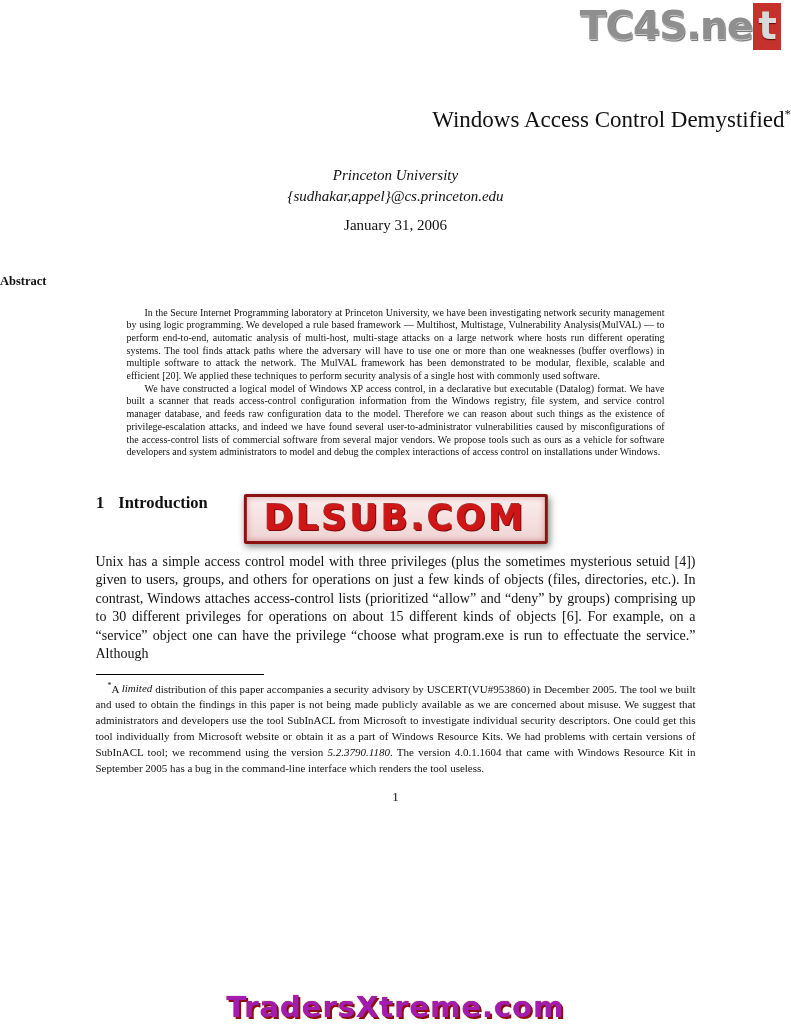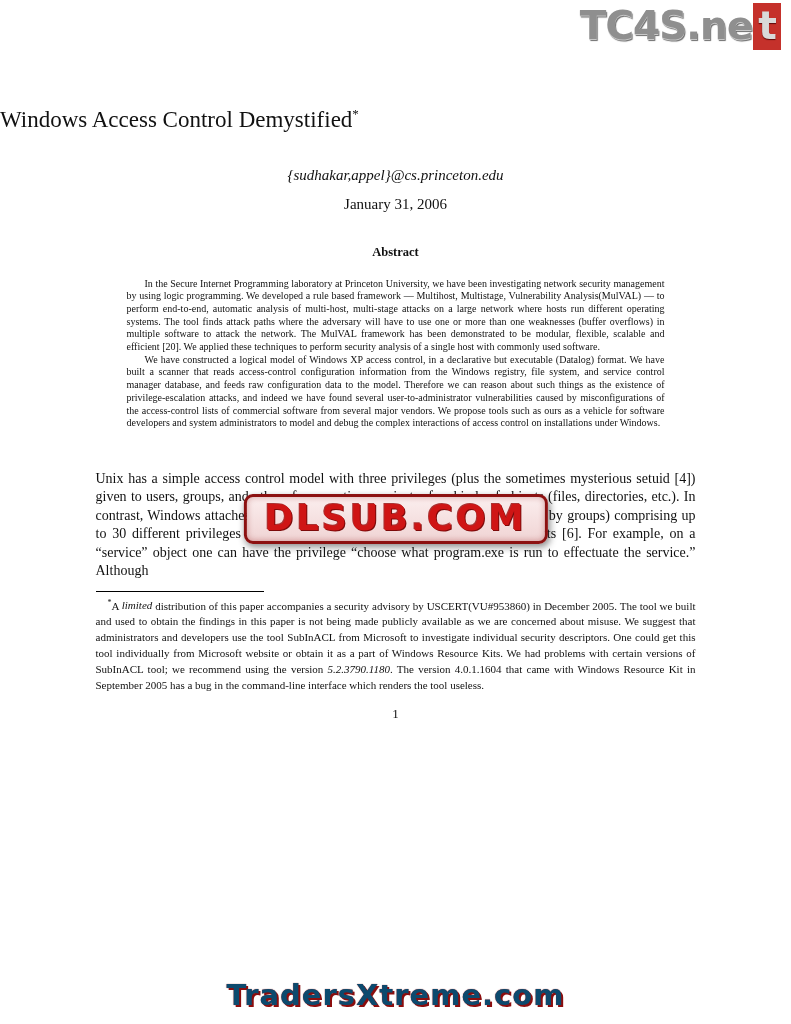--- a/index.html
+++ b/index.html
@@ -5,29 +5,29 @@
   * { margin: 0; padding: 0; box-sizing: border-box; }
   html, body { background: #ffffff; }
   body {
     width: 791px; height: 1024px;
     position: relative; overflow: hidden;
     font-family: "Liberation Serif", "DejaVu Serif", serif;
     color: #111;
   }
   .page { position: absolute; inset: 0; }
 
-  .title { text-align: left; margin-top: 106px; font-size: 23px; font-weight: normal; }
+  .title { text-align: right; margin-top: 106px; font-size: 23px; font-weight: normal; }
   .title sup { font-size: 13px; vertical-align: super; }
 
   .authors { text-align: center; margin-top: 32px; font-size: 15px; line-height: 1.4; }
   .affil, .email { font-style: italic; }
 
   .date { text-align: center; margin-top: 10px; font-size: 15px; }
 
-  .abstract-head { text-align: center; margin-top: 32px; font-size: 12.5px; font-weight: bold; }
+  .abstract-head { text-align: left; margin-top: 40px; font-size: 12.5px; font-weight: bold; }
 
   .abstract {
     margin: 18px auto 0; width: 538px;
     font-size: 10px; line-height: 1.27; text-align: justify;
   }
   .abstract p { text-indent: 18px; }
 
   .section-head { margin: 34px 0 0 96px; font-size: 16.5px; font-weight: bold; }
   .section-head .sec-num { margin-right: 14px; }
 
@@ -62,56 +62,58 @@
     background: #c5312b; color: #d9d9d9;
     padding: 0 5px 2px 5px; margin-left: 1px;
     text-shadow: 0 1px 1px #5d0a0a;
   }
   .wm-mid {
     position: absolute; top: 494px; left: 50%; transform: translateX(-50%);
     font-family: "DejaVu Sans", sans-serif;
     font-weight: bold; font-size: 35px; letter-spacing: 3px;
     color: #cf1515;
     text-shadow: 1px 1px 0 #7d0a0a, -1px -1px 0 #a33;
-    border: 3px solid #8c1111; border-radius: 9px;
+    border: 3px solid #8c1111; border-radius: 2px;
     background: linear-gradient(#fbeeee, #f0d4d4);
     box-shadow: 2px 3px 7px rgba(0,0,0,0.45), inset 0 0 6px rgba(140,17,17,0.35);
     padding: 1px 18px 3px 18px;
     white-space: nowrap;
   }
   .wm-bottom {
-    position: absolute; bottom: 12px; left: 50%; transform: translateX(-50%);
+    position: absolute; bottom: 0; left: 50%; transform: translateX(-50%);
     font-family: "DejaVu Sans", sans-serif;
     font-weight: bold; font-size: 29px; letter-spacing: 1px;
-    color: #0c4a6e;
+    color: #a21caf;
     text-shadow: 2px 2px 0 #8c0e0e, 0 0 1px #8c0e0e;
     white-space: nowrap;
     margin-top: 16px;
   }
 </style>
 </head>
 <body>
 
 <div class="page">
 
   <h1 class="title"><span>Windows Access Control Demystified</span><sup>*</sup></h1>
 
   <div class="authors">
+    <div class="affil">Princeton University</div>
     <div class="email">{sudhakar,appel}@cs.princeton.edu</div>
   </div>
 
   <div class="date">January 31, 2006</div>
 
   <div class="abstract-head">Abstract</div>
 
   <div class="abstract">
     <p>In the Secure Internet Programming laboratory at Princeton University, we have been investigating network security management by using logic programming. We developed a rule based framework — Multihost, Multistage, Vulnerability Analysis(MulVAL) — to perform end-to-end, automatic analysis of multi-host, multi-stage attacks on a large network where hosts run different operating systems. The tool finds attack paths where the adversary will have to use one or more than one weaknesses (buffer overflows) in multiple software to attack the network. The MulVAL framework has been demonstrated to be modular, flexible, scalable and efficient [20]. We applied these techniques to perform security analysis of a single host with commonly used software.</p>
     <p>We have constructed a logical model of Windows XP access control, in a declarative but executable (Datalog) format. We have built a scanner that reads access-control configuration information from the Windows registry, file system, and service control manager database, and feeds raw configuration data to the model. Therefore we can reason about such things as the existence of privilege-escalation attacks, and indeed we have found several user-to-administrator vulnerabilities caused by misconfigurations of the access-control lists of commercial software from several major vendors. We propose tools such as ours as a vehicle for software developers and system administrators to model and debug the complex interactions of access control on installations under Windows.</p>
   </div>
 
+  <h2 class="section-head"><span class="sec-num">1</span><span>Introduction</span></h2>
 
   <p class="body-text">Unix has a simple access control model with three privileges (plus the sometimes mysterious setuid [4]) given to users, groups, and others for operations on just a few kinds of objects (files, directories, etc.). In contrast, Windows attaches access-control lists (prioritized “allow” and “deny” by groups) comprising up to 30 different privileges for operations on about 15 different kinds of objects [6]. For example, on a “service” object one can have the privilege “choose what program.exe is run to effectuate the service.” Although</p>
 
   <hr class="foot-rule">
 
   <p class="footnote"><sup>*</sup><span>A </span><i>limited</i><span> distribution of this paper accompanies a security advisory by USCERT(VU#953860) in December 2005. The tool we built and used to obtain the findings in this paper is not being made publicly available as we are concerned about misuse. We suggest that administrators and developers use the tool SubInACL from Microsoft to investigate individual security descriptors. One could get this tool individually from Microsoft website or obtain it as a part of Windows Resource Kits. We had problems with certain versions of SubInACL tool; we recommend using the version </span><i>5.2.3790.1180</i><span>. The version 4.0.1.1604 that came with Windows Resource Kit in September 2005 has a bug in the command-line interface which renders the tool useless.</span></p>
 
   <div class="pagenum">1</div>
 
   <div class="wm-top"><span>TC4S.ne</span><span class="t-red">t</span></div>

